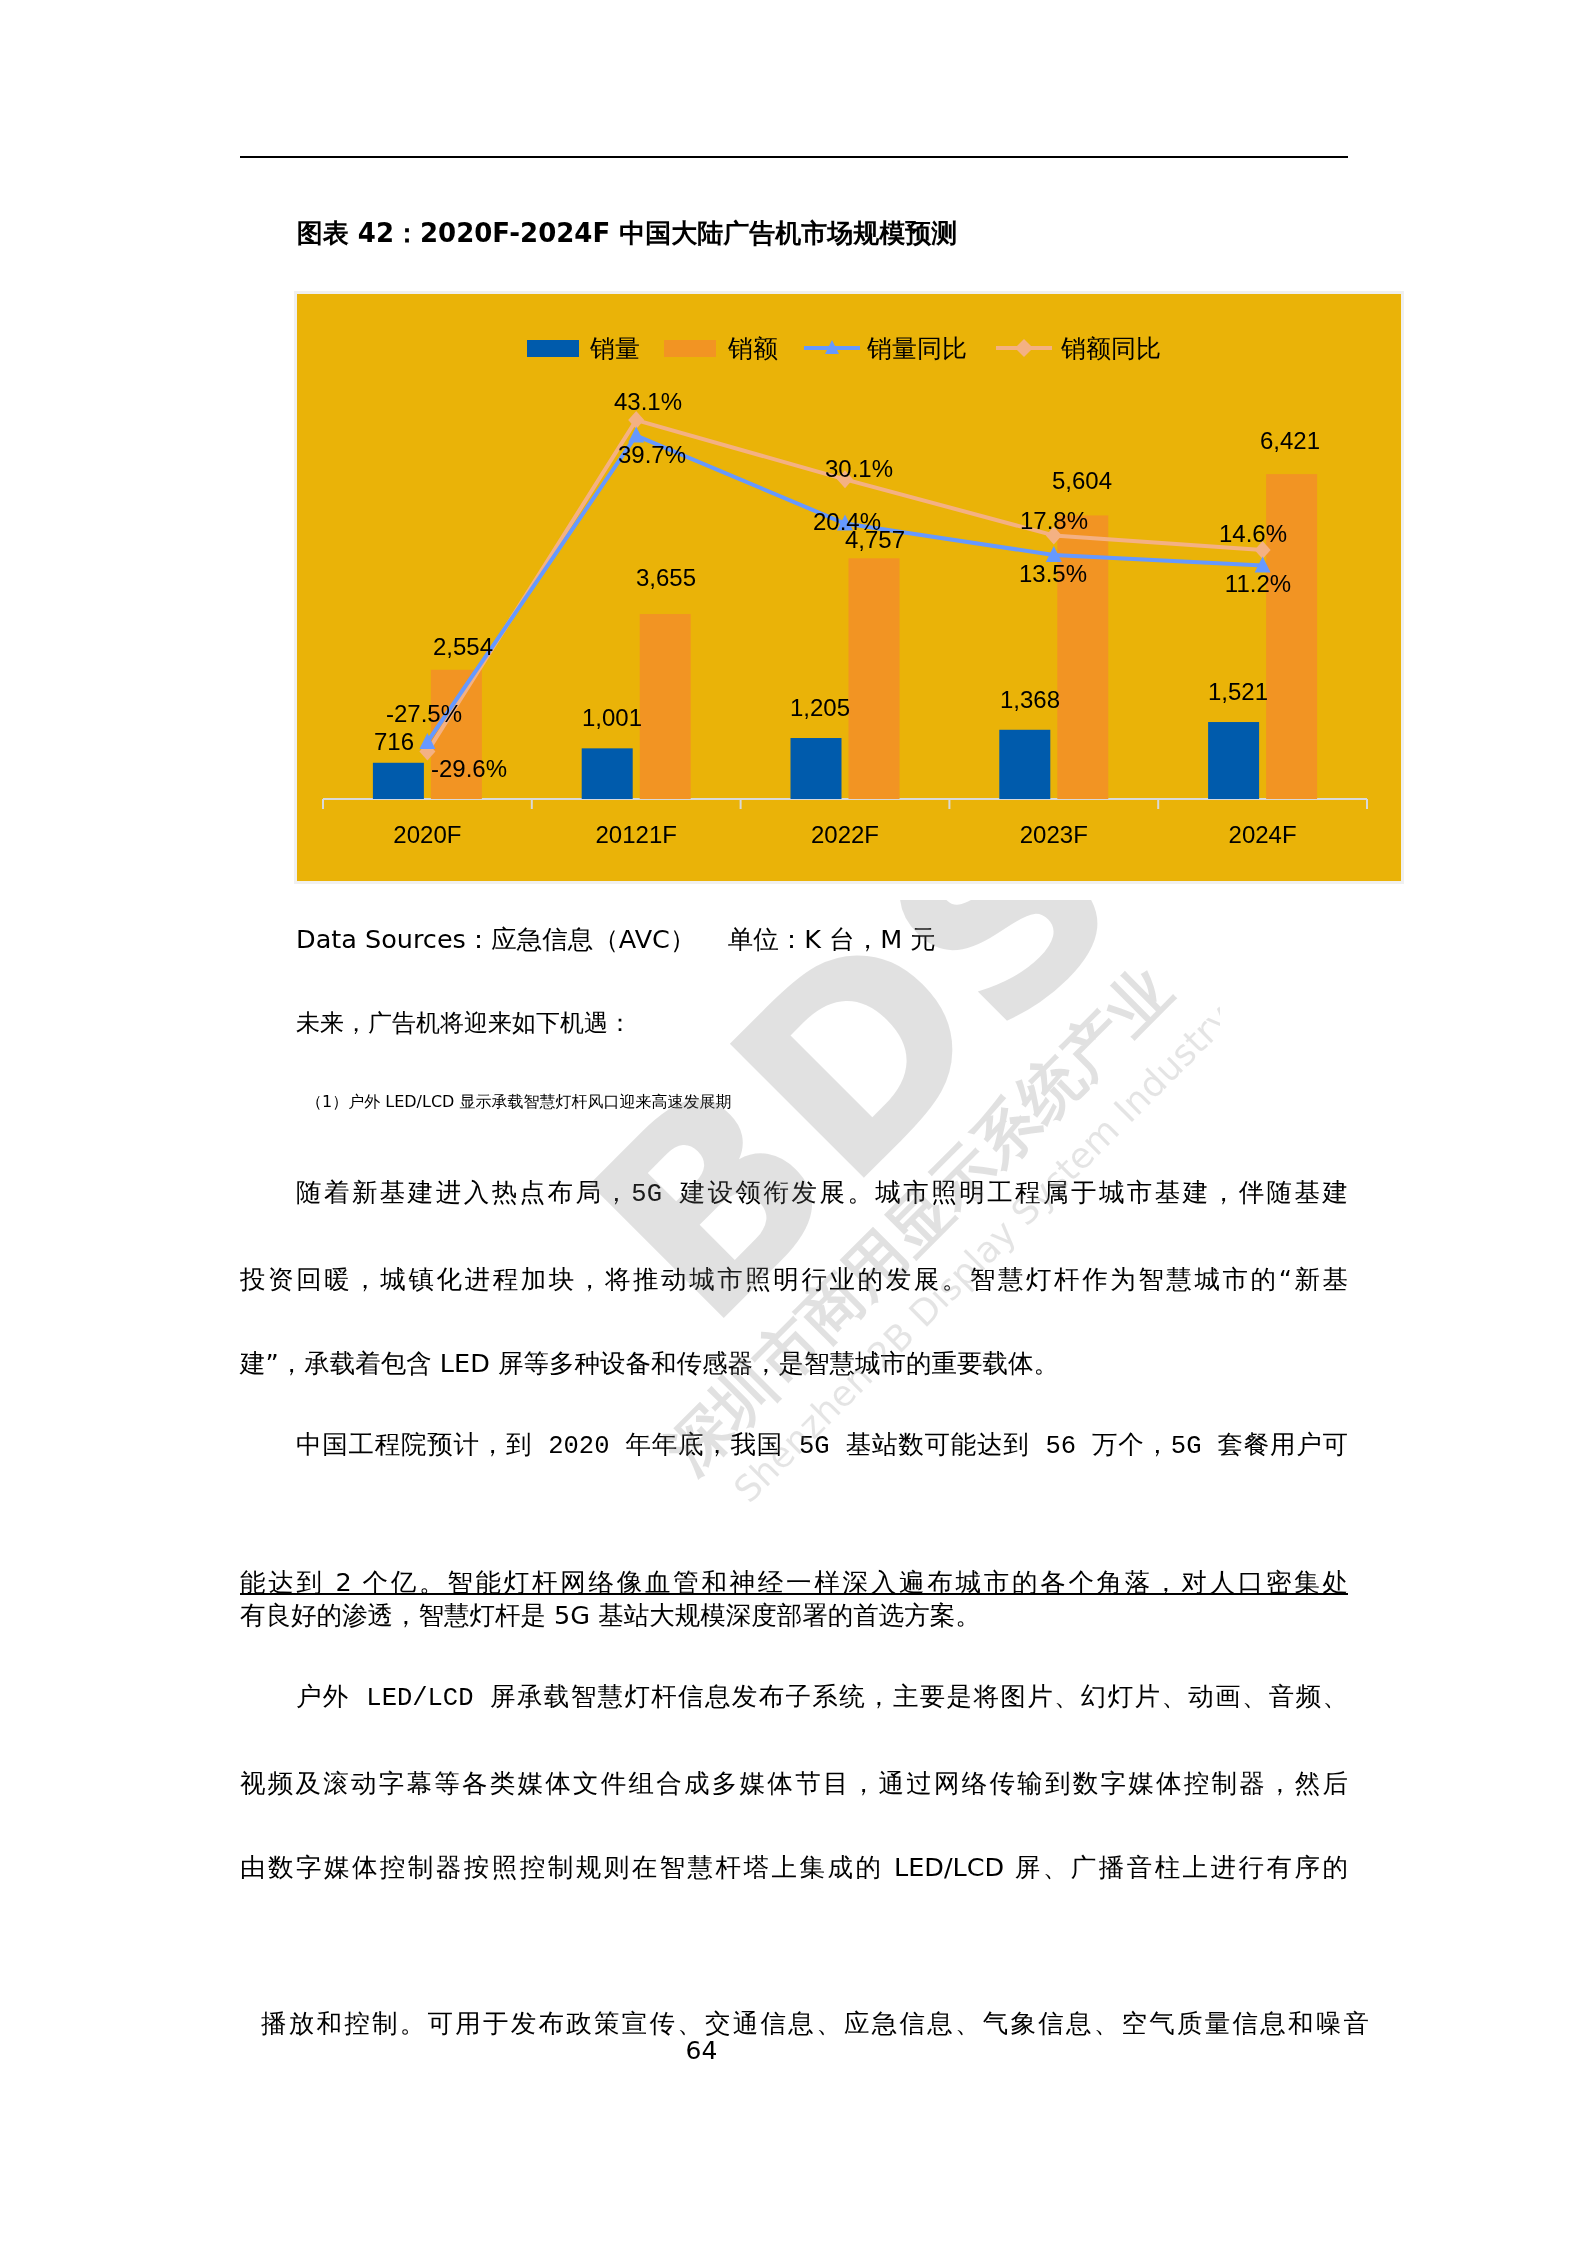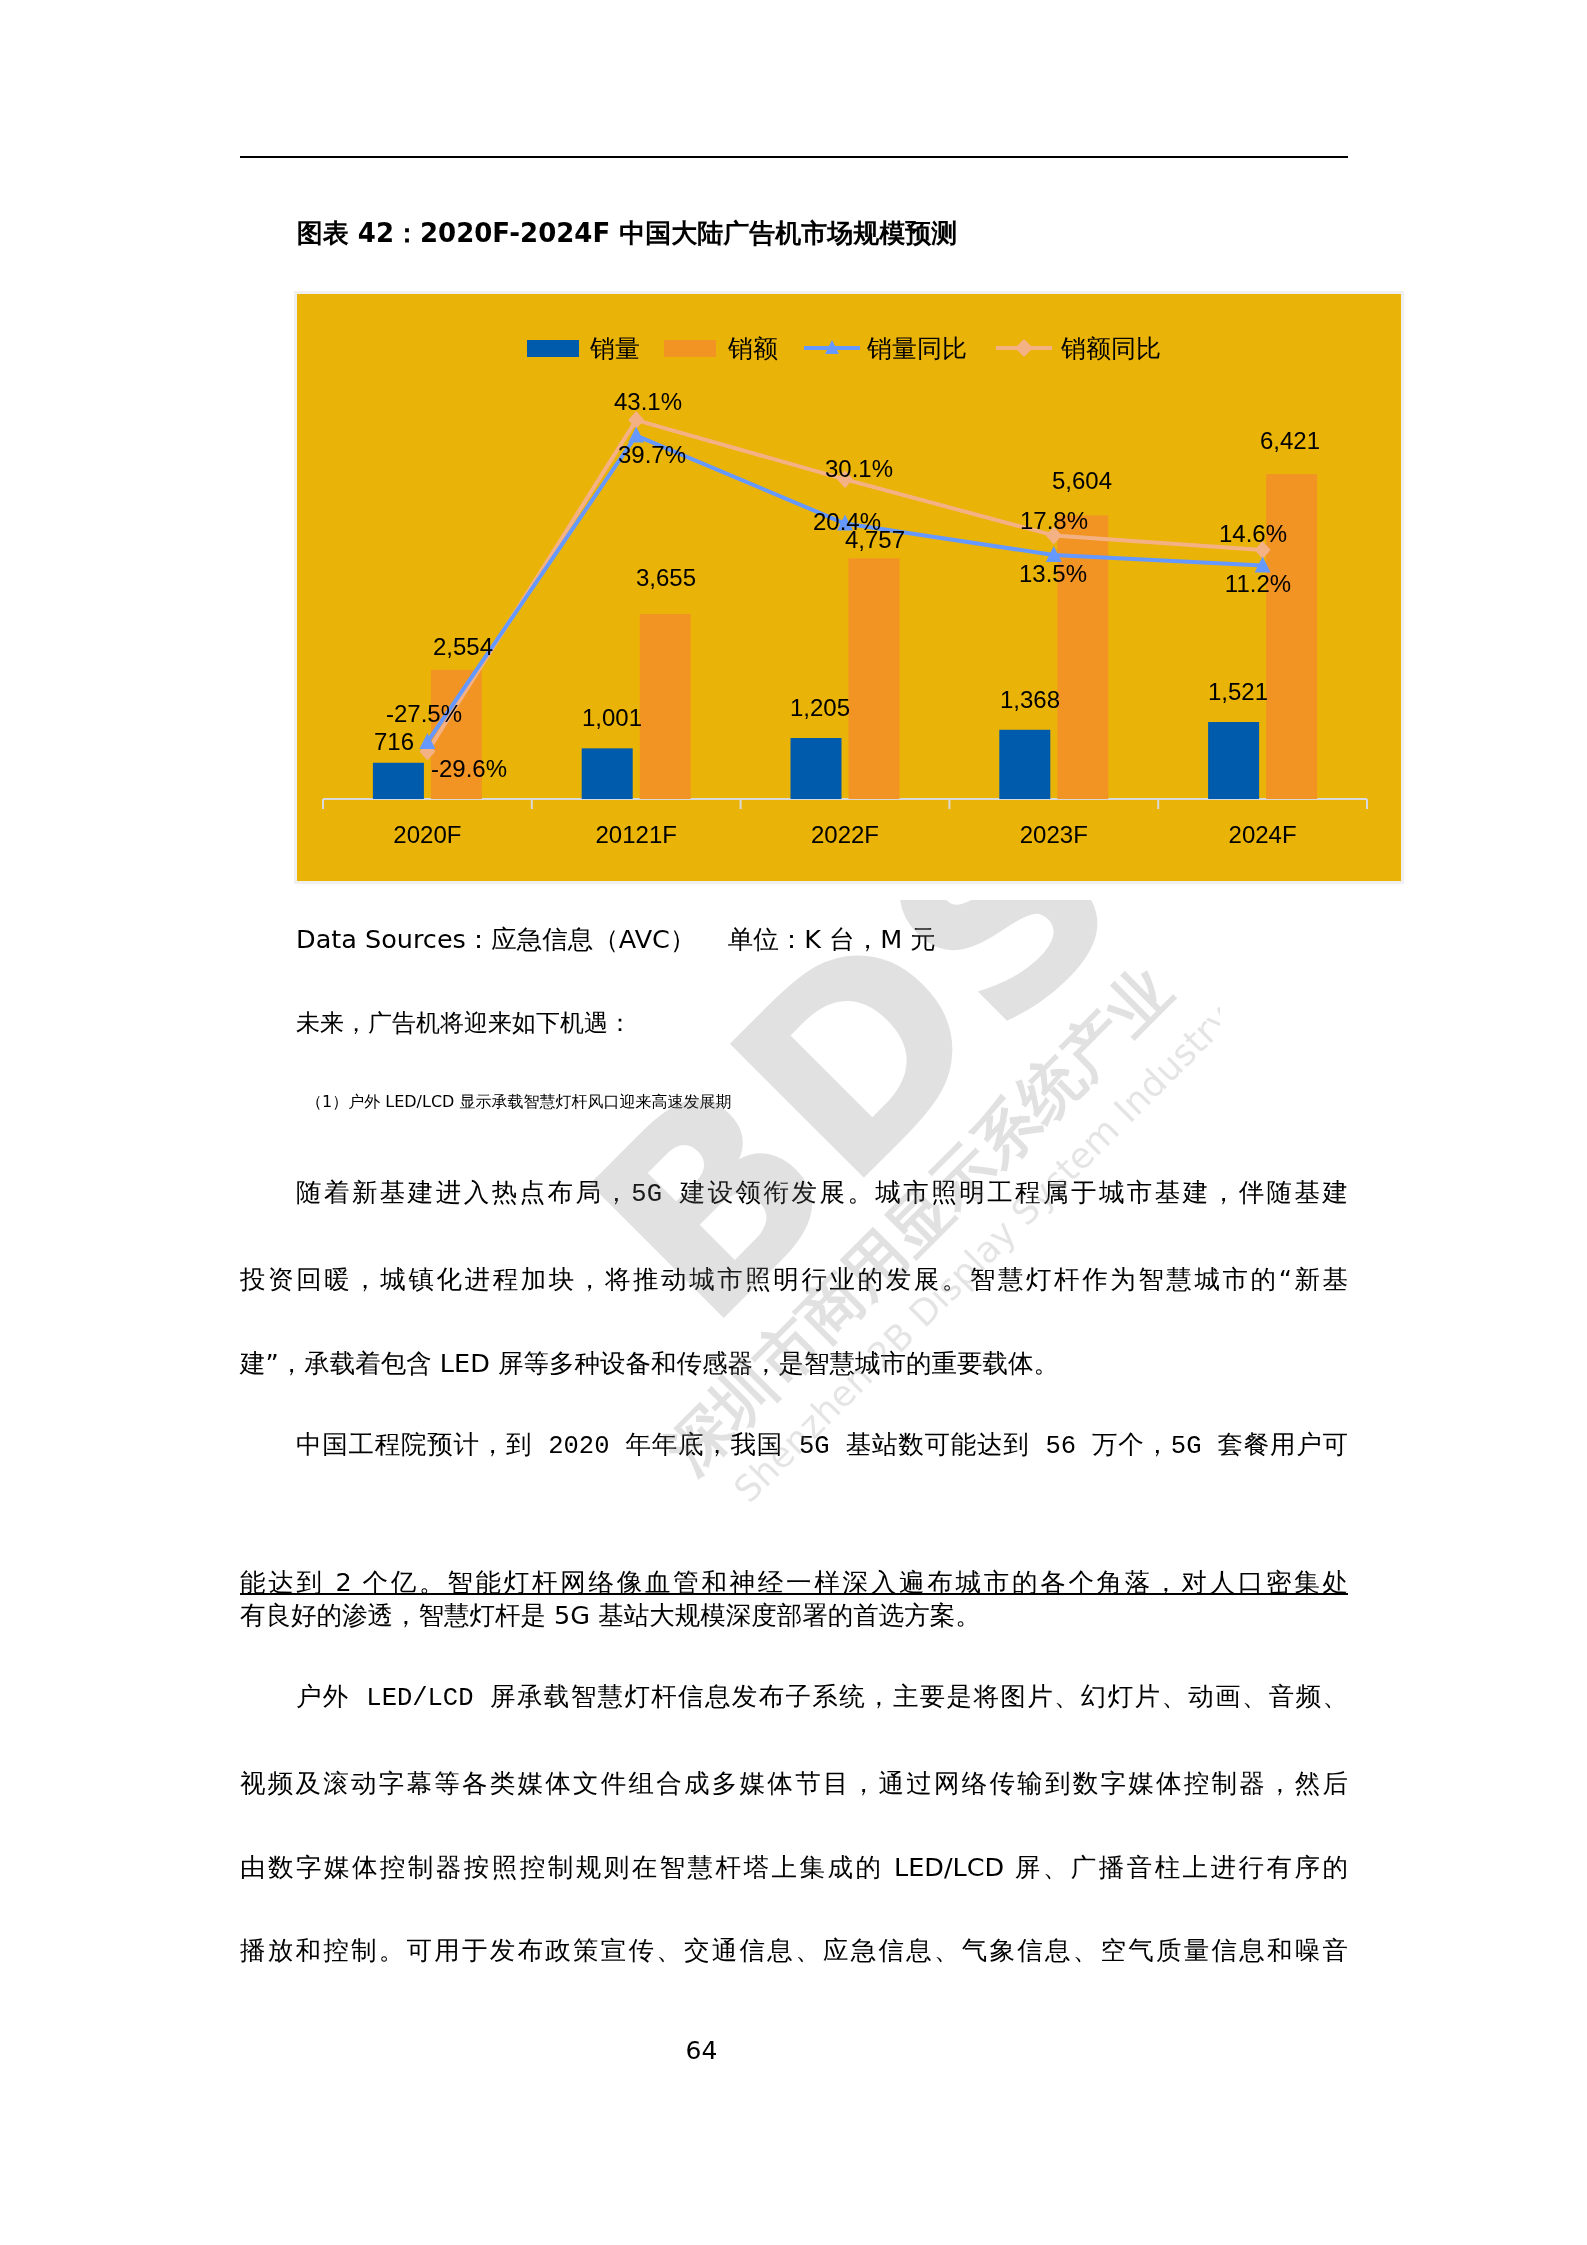--- a/index.html
+++ b/index.html
@@ -104,21 +104,21 @@
 <div id="body-lines">
     <div class="para indent" style="top: 1153px;">随着新基建进入热点布局，5G 建设领衔发展。城市照明工程属于城市基建，伴随基建</div>
     <div class="para" style="top: 1237px;">投资回暖，城镇化进程加块，将推动城市照明行业的发展。智慧灯杆作为智慧城市的“新基</div>
     <div class="para last" style="top: 1321px;">建”，承载着包含 LED 屏等多种设备和传感器，是智慧城市的重要载体。</div>
     <div class="para indent" style="top: 1405px;">中国工程院预计，到 2020 年年底，我国 5G 基站数可能达到 56 万个，5G 套餐用户可</div>
     <div class="para" style="top: 1540px; text-decoration: underline;">能达到 2 个亿。智能灯杆网络像血管和神经一样深入遍布城市的各个角落，对人口密集处</div>
     <div class="para last" style="top: 1573px;">有良好的渗透，智慧灯杆是 5G 基站大规模深度部署的首选方案。</div>
     <div class="para indent" style="top: 1657px;">户外 LED/LCD 屏承载智慧灯杆信息发布子系统，主要是将图片、幻灯片、动画、音频、</div>
     <div class="para" style="top: 1741px;">视频及滚动字幕等各类媒体文件组合成多媒体节目，通过网络传输到数字媒体控制器，然后</div>
     <div class="para" style="top: 1825px;">由数字媒体控制器按照控制规则在智慧杆塔上集成的 LED/LCD 屏、广播音柱上进行有序的</div>
-    <div class="para" style="top: 1908px;">播放和控制。可用于发布政策宣传、交通信息、应急信息、气象信息、空气质量信息和噪音</div>
+    <div class="para" style="top: 1981px; margin-left: 21px;">播放和控制。可用于发布政策宣传、交通信息、应急信息、气象信息、空气质量信息和噪音</div>
   </div>
 
 <svg class="watermark" viewBox="0 0 800 700" xmlns="http://www.w3.org/2000/svg">
   <g opacity="0.22" transform="rotate(-45 400 350)">
     <text id="wm-logo" x="260" y="330" font-family="DejaVu Sans, sans-serif" font-size="260" font-weight="bold" fill="#7a7a7a">BDS</text>
     <text id="wm-cn" x="150" y="420" font-family="DejaVu Sans, sans-serif" font-size="62" font-weight="bold" fill="#7a7a7a">深圳市商用显示系统产业</text>
     <text id="wm-en" x="170" y="480" font-family="DejaVu Sans, sans-serif" font-size="36" fill="#8a8a8a">Shenzhen 2B Display System Industry</text>
   </g>
 </svg>
 

